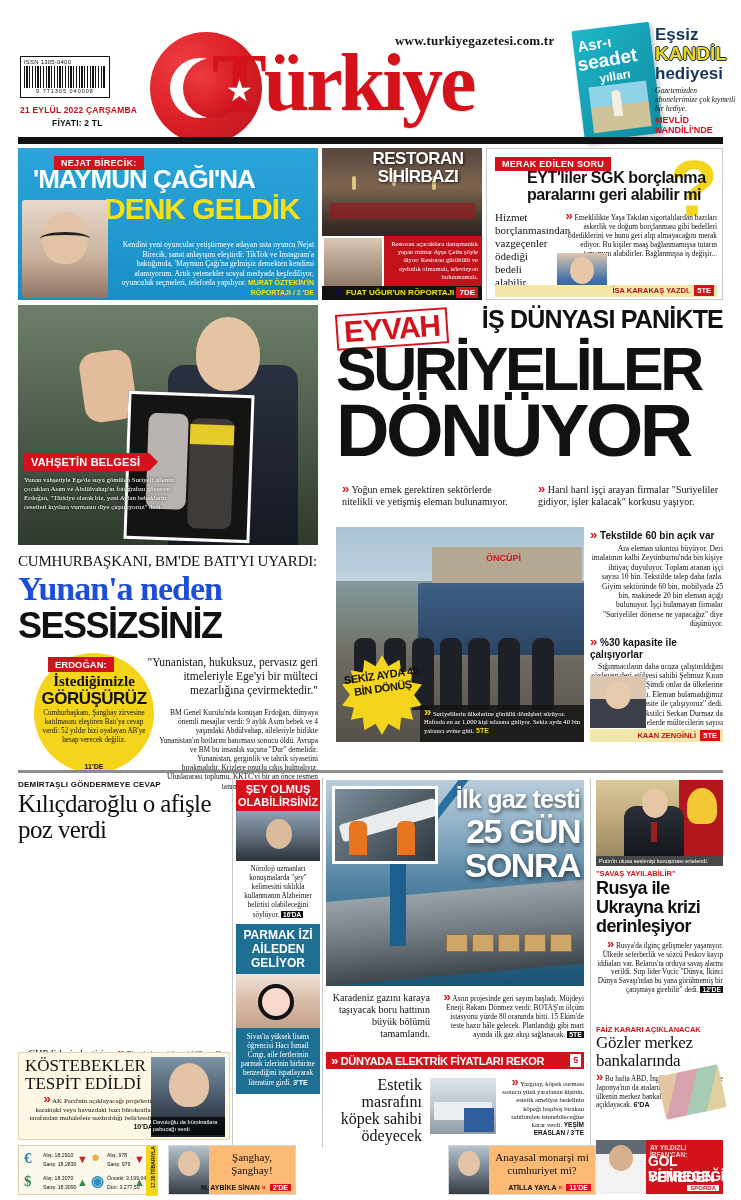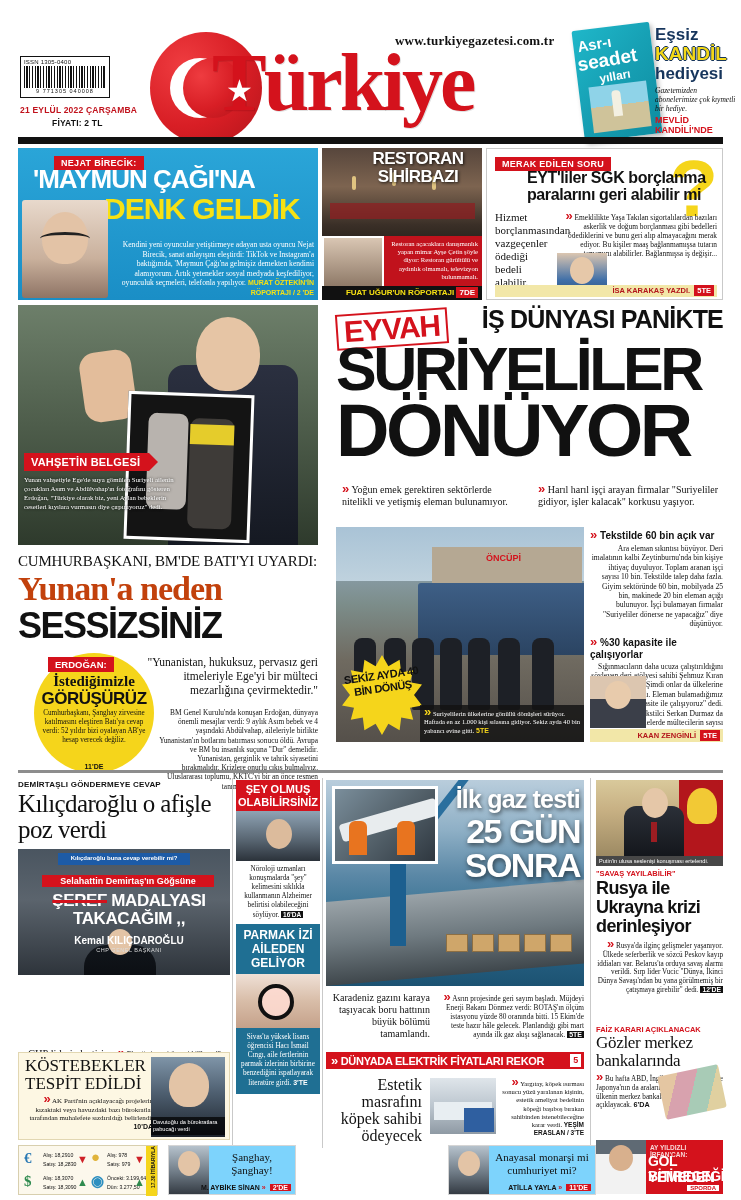--- a/index.html
+++ b/index.html
@@ -154,21 +154,21 @@
   .erd-photo .pic .b2y{ position:absolute; left:60px; top:28px; width:44px; height:20px; background:#e5cc2b;}
   .vb-tag { position:absolute; left:6px; top:148px; background:#d4121c; color:#fff;
      font-family:"Liberation Sans",sans-serif; font-weight:bold; font-size:11px; padding:3px 9px 3px 7px; letter-spacing:.2px;}
   .vb-tag::after{content:"";position:absolute;right:-9px;top:0;border-left:9px solid #d4121c;border-top:9px solid transparent;border-bottom:9px solid transparent;}
   .vb-body { position:absolute; left:6px; top:170px; width:150px; color:#fff; font-family:"Liberation Serif",serif;
      font-size:6.8px; line-height:9px; text-shadow:0 0 3px rgba(0,0,0,.9); }
 
   .kicker-bm { position:absolute; left:0; top:248px; width:300px; font-family:"Liberation Serif",serif;
      font-size:15px; color:#111; letter-spacing:-.2px; }
   .hl-yunan { position:absolute; left:0; top:266px; width:306px; font-family:"Liberation Serif",serif;
-     font-weight:bold; font-size:34px; line-height:35px; color:#c2410c; letter-spacing:-1px; }
+     font-weight:bold; font-size:34px; line-height:35px; color:#1d4ed8; letter-spacing:-1px; }
   .hl-sessiz { position:absolute; left:0; top:302px; width:310px; font-family:"Liberation Sans",sans-serif;
      font-weight:bold; font-size:36px; line-height:37px; color:#111; letter-spacing:-1.5px; }
 
   .circle-yellow { position:absolute; left:16px; top:348px; width:120px; height:120px; border-radius:50%;
      background:#f5d51b; }
   .cy-tag { position:absolute; left:30px; top:352px; background:#d4121c; color:#fff;
      font-family:"Liberation Sans",sans-serif; font-weight:bold; font-size:9.5px; padding:2px 7px; }
   .cy-l1 { position:absolute; left:18px; top:368px; width:116px; text-align:center;
      font-family:"Liberation Serif",serif; font-weight:bold; font-size:15px; color:#111; }
   .cy-l2 { position:absolute; left:18px; top:384px; width:116px; text-align:center;
@@ -370,21 +370,21 @@
 
   
   .botbar { position:absolute; left:18px; top:1145px; width:560px; height:50px; }
   .fx { position:absolute; left:0; top:0; width:140px; height:50px; background:#fcf8ec; border:1px solid #d8cfae; }
   .fx .cell { position:absolute; font-family:"Liberation Sans",sans-serif; font-size:5.2px; line-height:7px; color:#111; }
   .fx .sym { position:absolute; font-weight:bold; font-size:15px; }
   .fx .arr { position:absolute; font-size:11px; line-height:11px;}
   .fx .side { position:absolute; right:0; top:0; width:11px; height:50px; background:#f5d51b; }
   .fx .side span { position:absolute; left:-14px; top:18px; width:42px; transform:rotate(-90deg);
      font-family:"Liberation Sans",sans-serif; font-weight:bold; font-size:5px; color:#111; text-align:center;}
-  .colmn { position:absolute; top:0; height:50px; background:#7dd3fc; border:1px solid #d5d5d5; }
+  .colmn { position:absolute; top:0; height:50px; background:#fdba74; border:1px solid #d5d5d5; }
   .colmn .ph { position:absolute; left:0; top:0; width:40px; height:48px;
      background:linear-gradient(to bottom,#b6c2cc 0%, #6f7b86 55%, #343b43 100%); overflow:hidden;}
   .colmn .ph .h { position:absolute; left:9px; top:5px; width:22px; height:25px; border-radius:50%; background:#e3c4a6;}
   .colmn .ttl { position:absolute; left:44px; top:5px; right:4px; font-family:"Liberation Serif",serif;
      font-size:11px; line-height:13px; color:#111; text-align:center;}
   .colmn .by { position:absolute; right:4px; bottom:3px; font-family:"Liberation Sans",sans-serif;
      font-weight:bold; font-size:7px; color:#111;}
   .colmn .by .pg { background:#d4121c; color:#fff; padding:0 3px; margin-left:2px;}
   .colmn .by .chv { color:#d4121c; }
 </style>
@@ -561,29 +561,20 @@
   </div>
 
   <div class="grey-rule"></div>
   <div class="vline" style="left:232px;top:778px;height:370px"></div>
   <div class="vline" style="left:322px;top:778px;height:370px"></div>
   <div class="vline" style="left:590px;top:778px;height:370px"></div>
 
   <div class="kk">
     <div class="kk-kicker">DEMİRTAŞLI GÖNDERMEYE CEVAP</div>
     <div class="kk-hl">Kılıçdaroğlu o afişle poz verdi</div>
-    <div class="kk-photo">
-      <div class="tbl">Kılıçdaroğlu buna cevap verebilir mi?</div>
-      <div class="redbar">Selahattin Demirtaş'ın Göğsüne</div>
-      <div class="l2"><s>ŞEREF</s> <span>MADALYASI</span></div>
-      <div class="l3">TAKACAĞIM ,,</div>
-      <div class="man"></div>
-      <div class="nm">Kemal KILIÇDAROĞLU</div>
-      <div class="ttl">CHP GENEL BAŞKANI</div>
-    </div>
     <div class="kk-lead">CHP lideri eleştiri maksadıyla asılan afişlerin önüne gitti.</div>
     <div class="kk-body">
       <span class="chev">»</span>
       <span>Elazığ ziyareti öncesi billboard'lara CHP lideri Kılıçdaroğlu'nun terör tutuklusu Demirtaş'a yönelik övgü dolu sözleri asılmıştı. Kılıçdaroğlu, afişin önünde "Biz barışacağız" mesajı verdi. AK Parti'den eleştiri geldi: Şehitlerin kemiklerini sızlattı!</span>
       <span class="pg">10'DA</span>
     </div>
   </div>
 
   <div class="kost">
     <div class="kost-hl">KÖSTEBEKLER TESPİT EDİLDİ</div>

